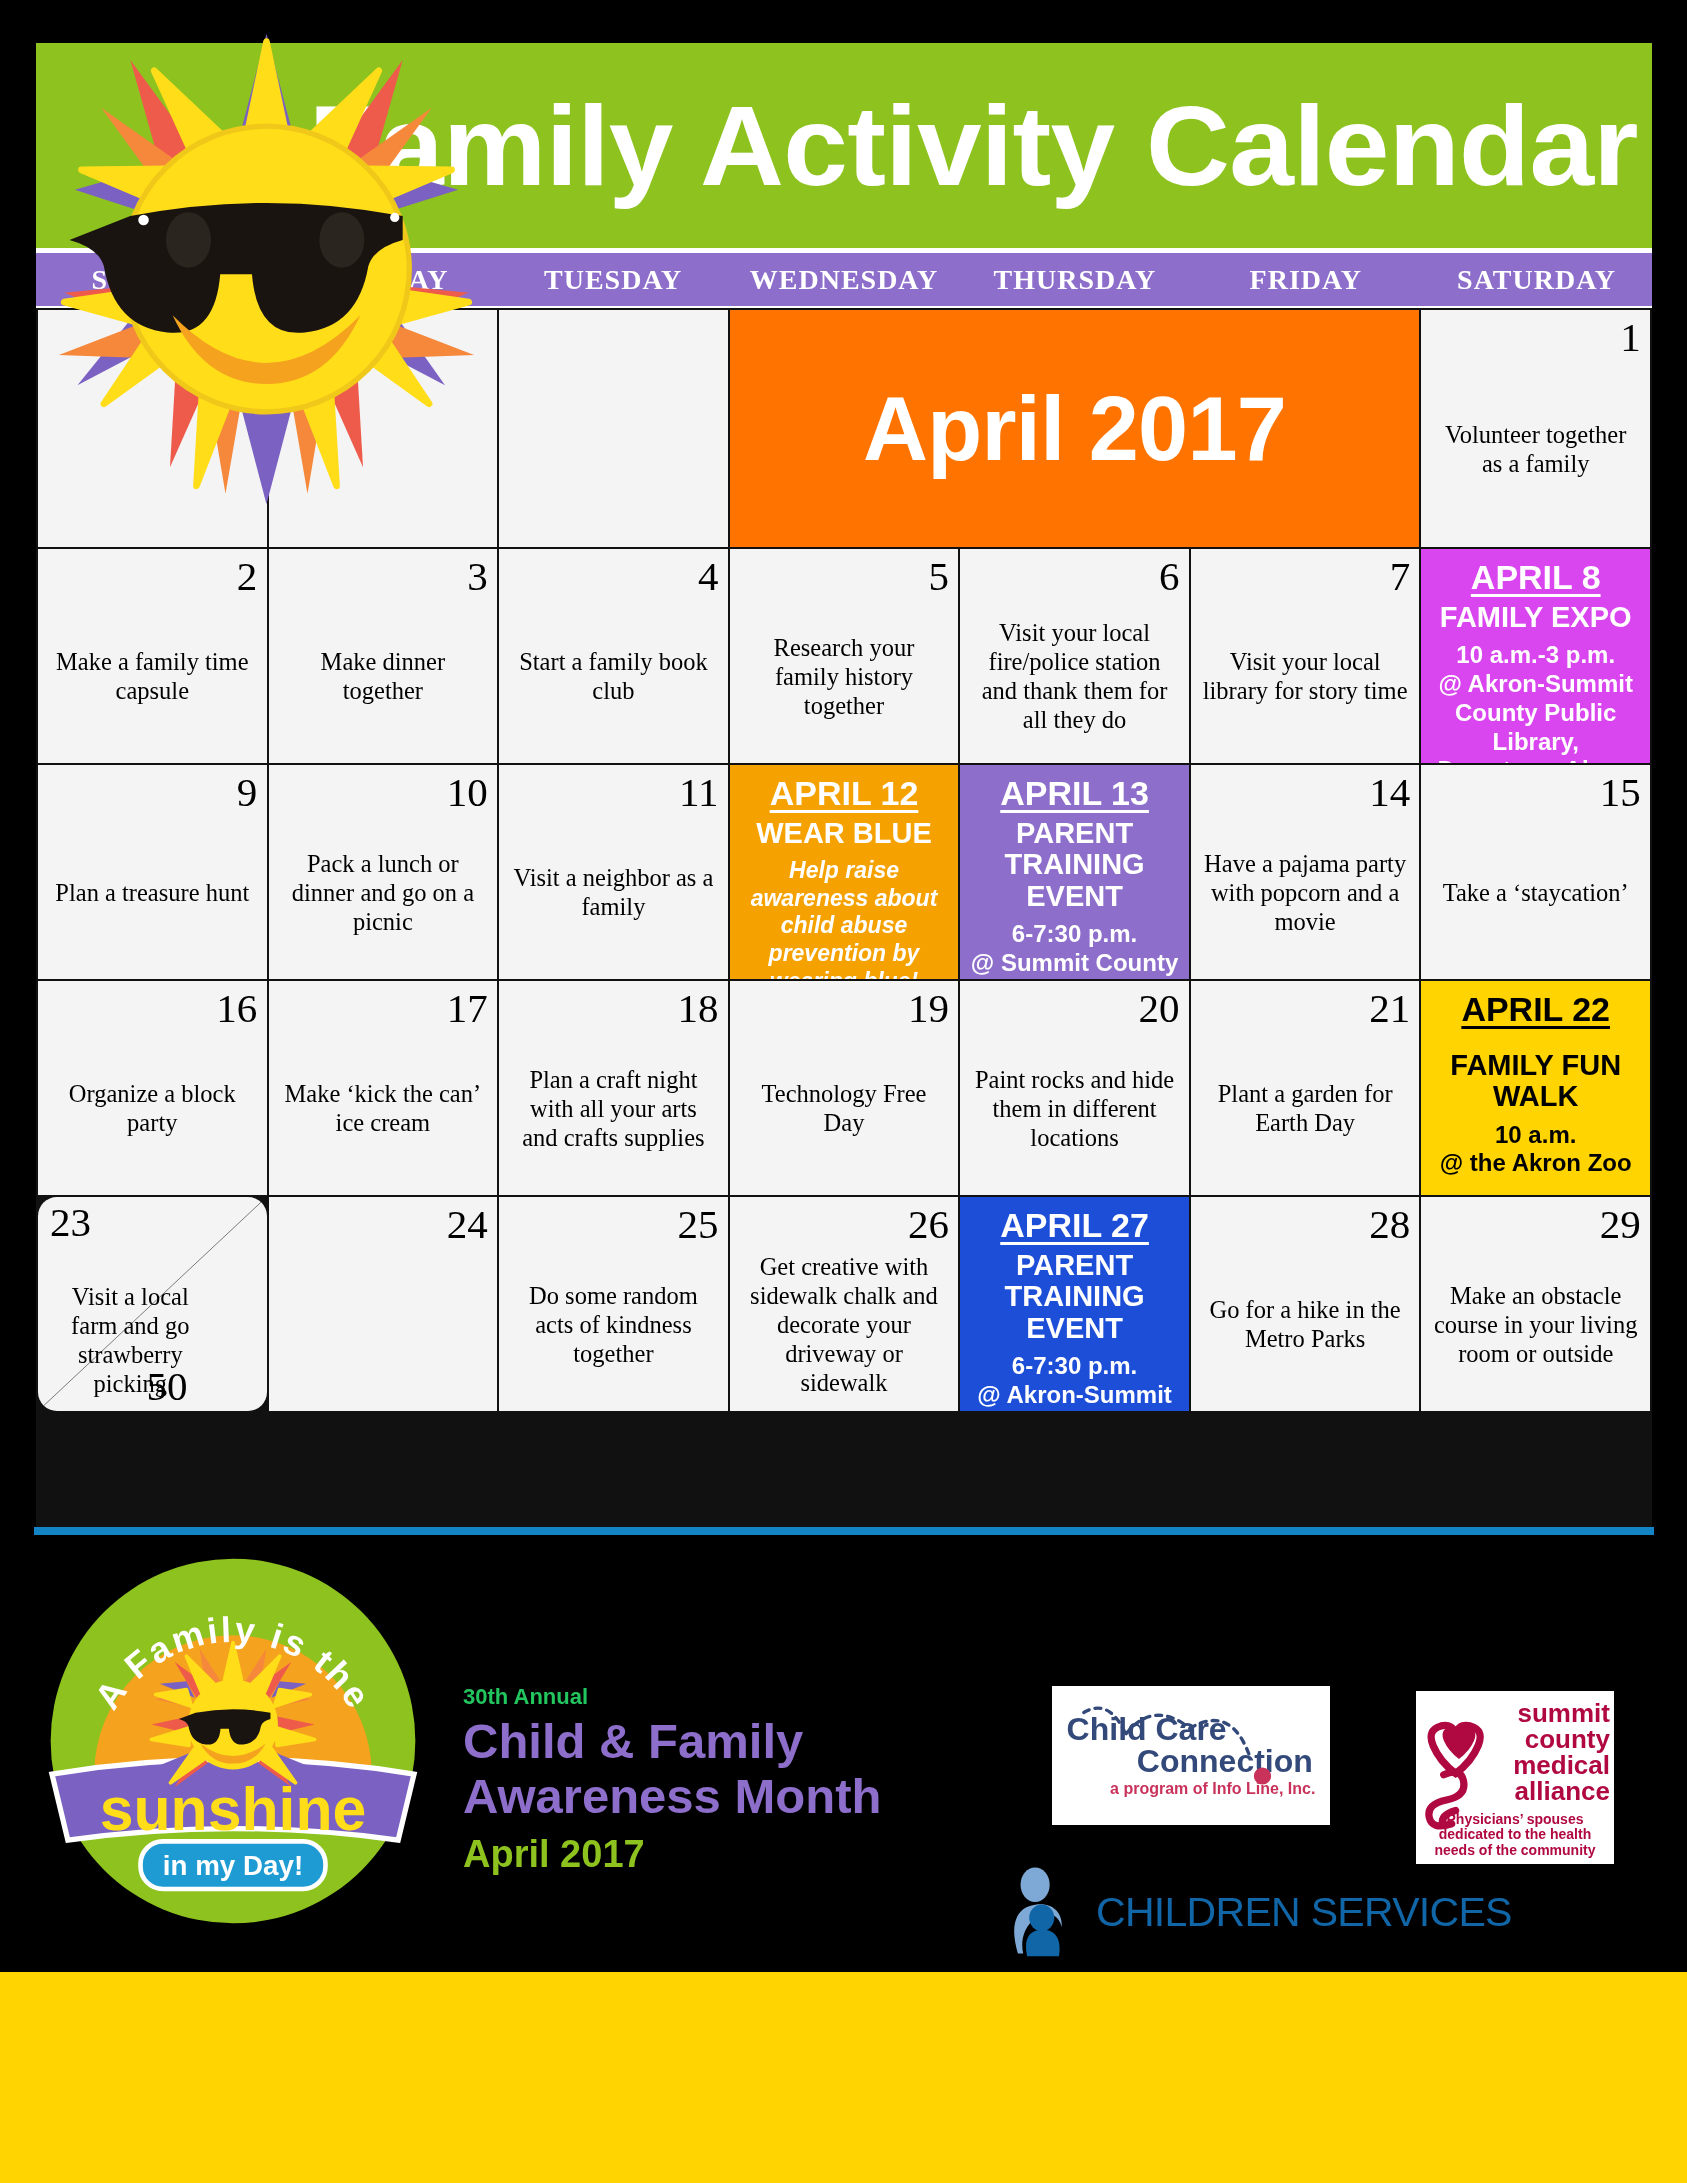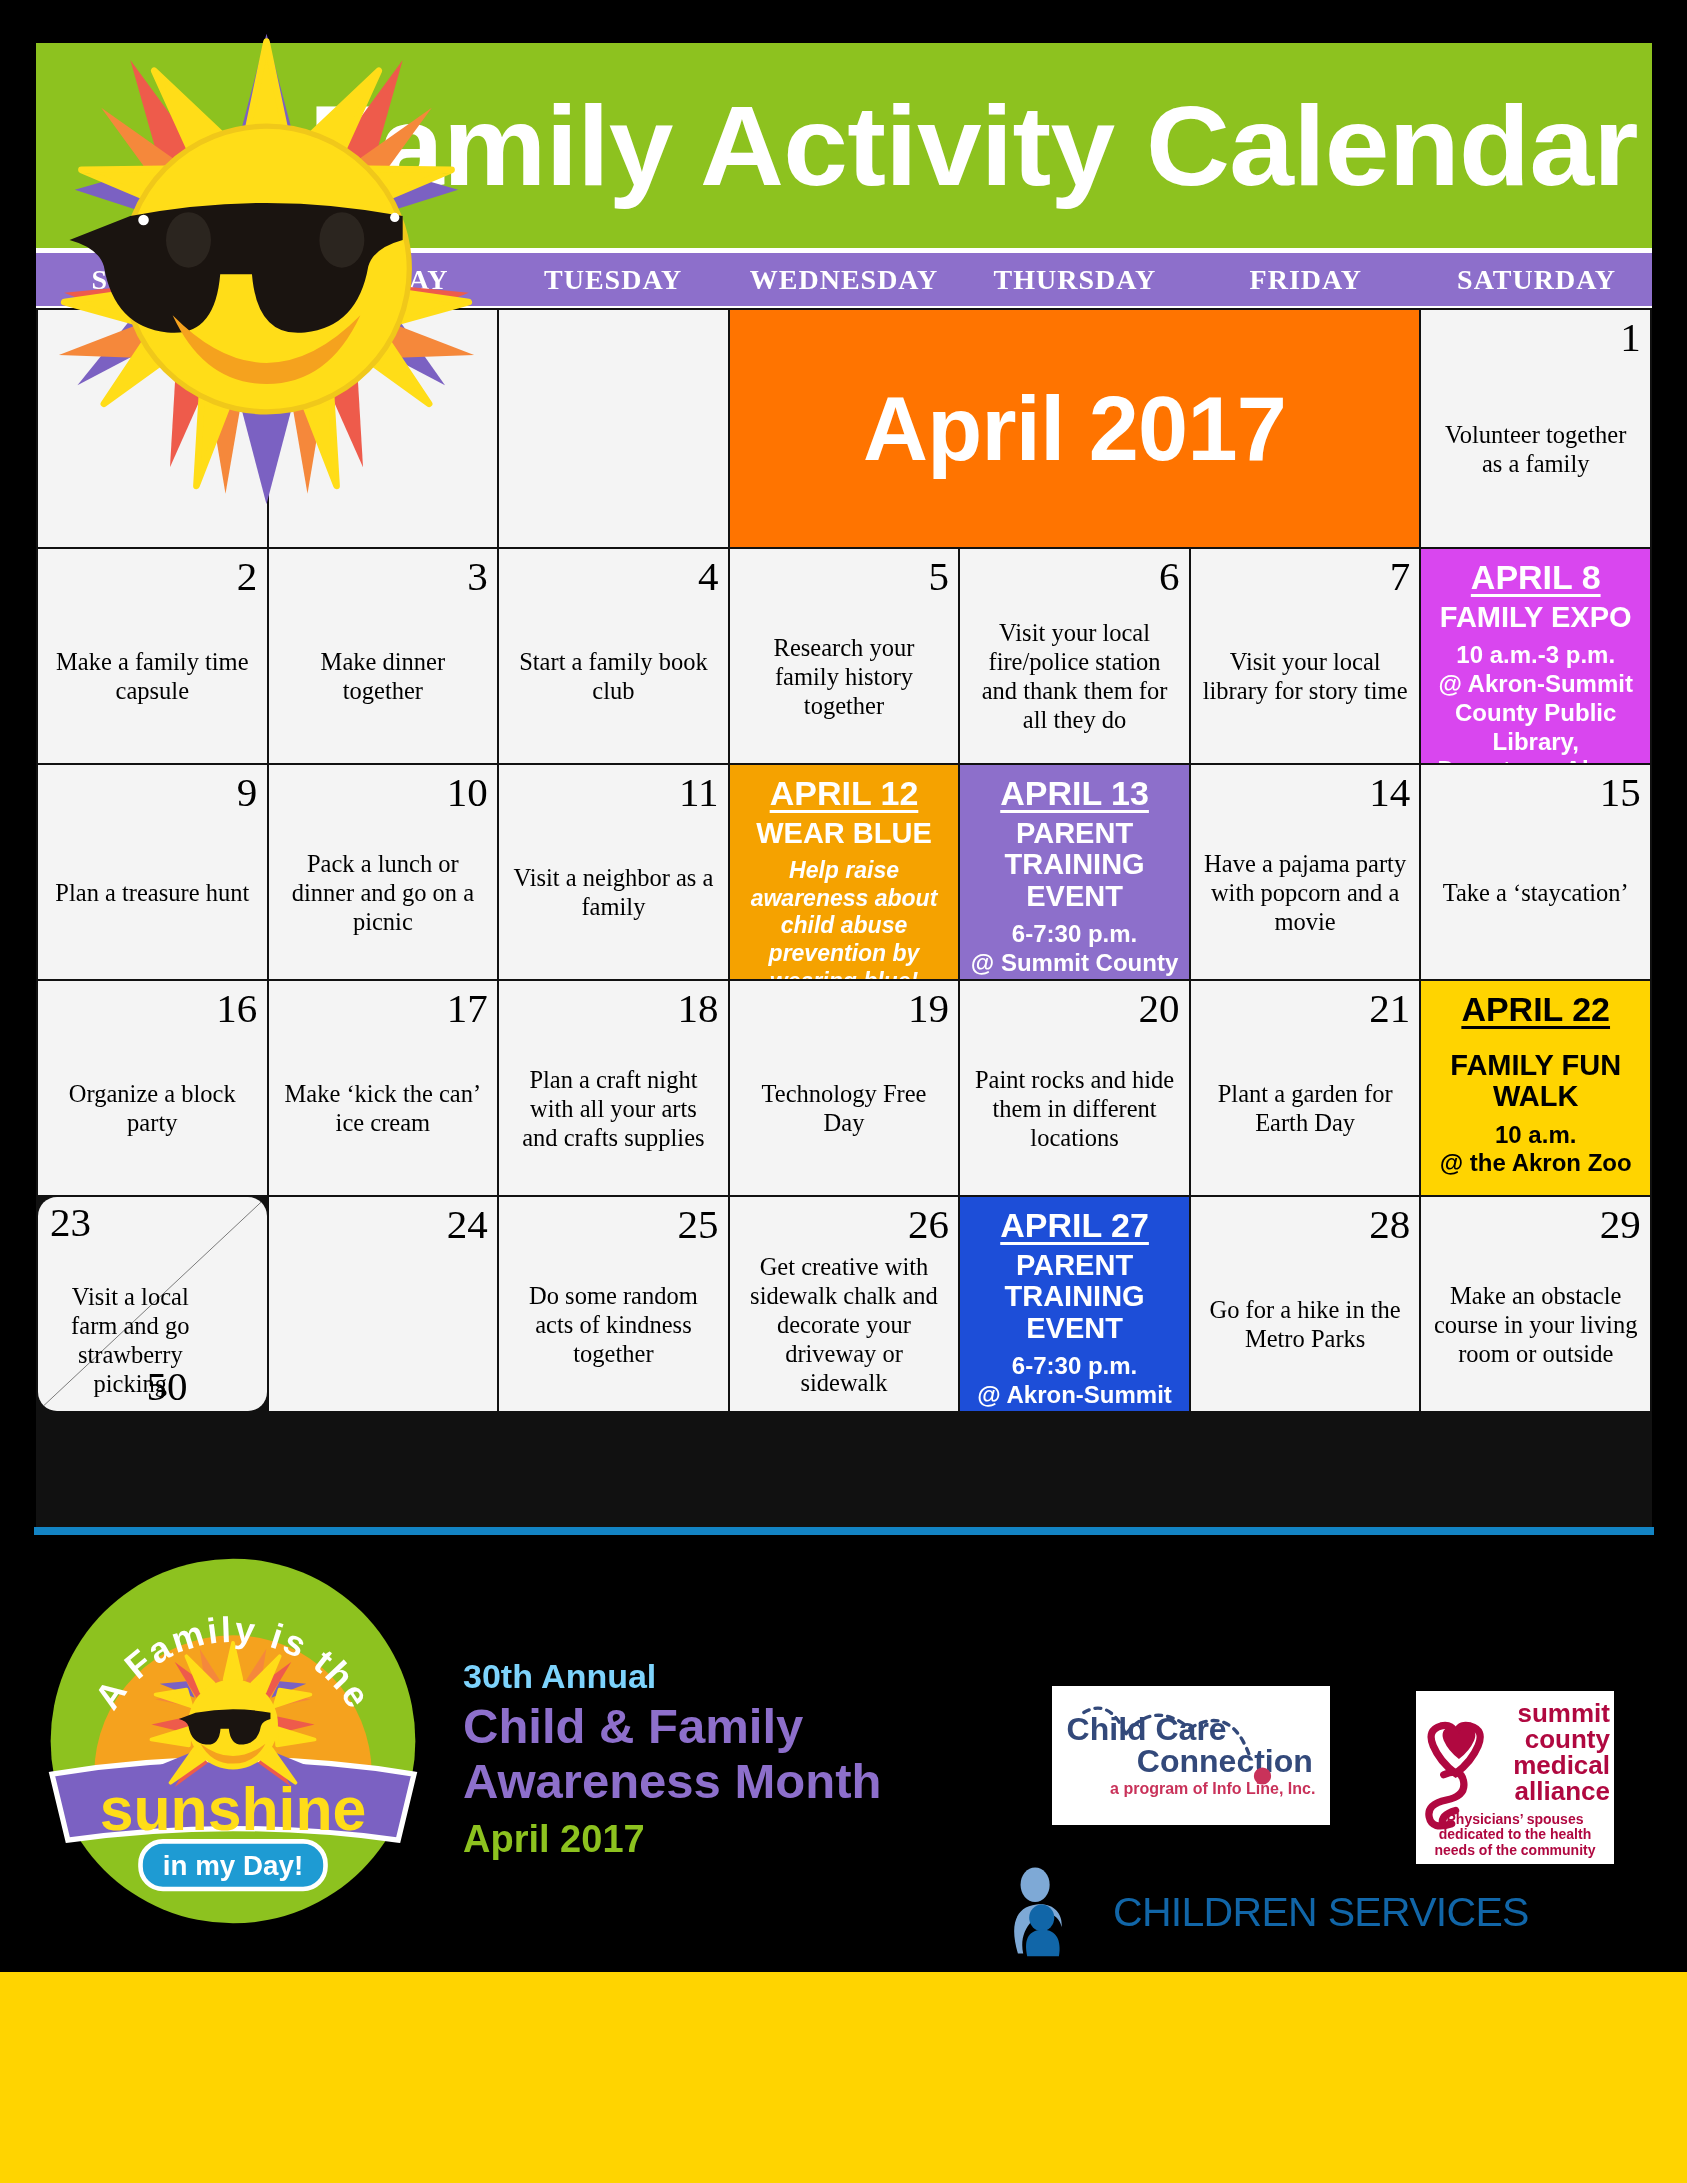--- a/index.html
+++ b/index.html
@@ -189,21 +189,21 @@
   }
 
   
   #footer-text{
     position:absolute; left:463px; top:122px; width:543px;
   }
   #footer-text .line{
     font-family:"Liberation Sans", sans-serif;
     font-weight:bold; line-height:1.12;
   }
-  #ft-annual{ color:#7dd3fc; font-size:34px; margin-bottom:4px; }
+  #ft-annual{ color:#22c55e; font-size:22px; margin-bottom:4px;margin-top:28px; }
   #ft-l1, #ft-l2{ color:#8D6FCB; font-size:49px; }
   #ft-l3{ color:#8DC21F; font-size:38px; margin-top:9.3px; }
 
   
   #ccc-logo{
     position:absolute; left:1052px; top:1686px;
     width:278px; height:139px; background:#fff;
     display:flex; flex-direction:column; justify-content:center;
     padding:9.3px 14.6px;
   }
@@ -243,21 +243,21 @@
     position:absolute; left:4px; right:4px; bottom:5.3px;
     text-align:center;
     font-family:"Liberation Sans", sans-serif;
     font-weight:bold; color:#B00840; font-size:14px; line-height:1.12;
   }
   #scma-mark{ position:absolute; left:5.3px; top:22.5px; width:64px; height:119px; }
 
   
   #cs-logo{
     position:absolute; left:1006px; top:1866px;
-    display:flex; align-items:center; gap:21px;
+    display:flex; align-items:center; gap:4px;
   }
   #cs-logo .cs-text{
     font-family:"Liberation Sans", sans-serif;
     color:#1166A8; font-size:41px; letter-spacing:-0.7px;
   }
 
   
   #bottom-bar{
     position:absolute; left:0; top:1972px; width:1687px; height:212px;
     background:#FFD400;

